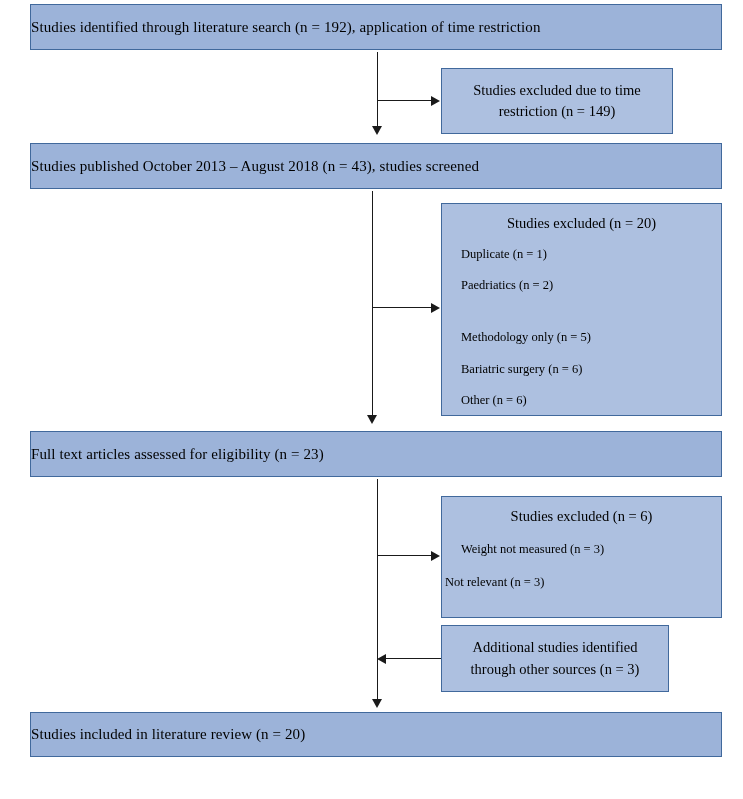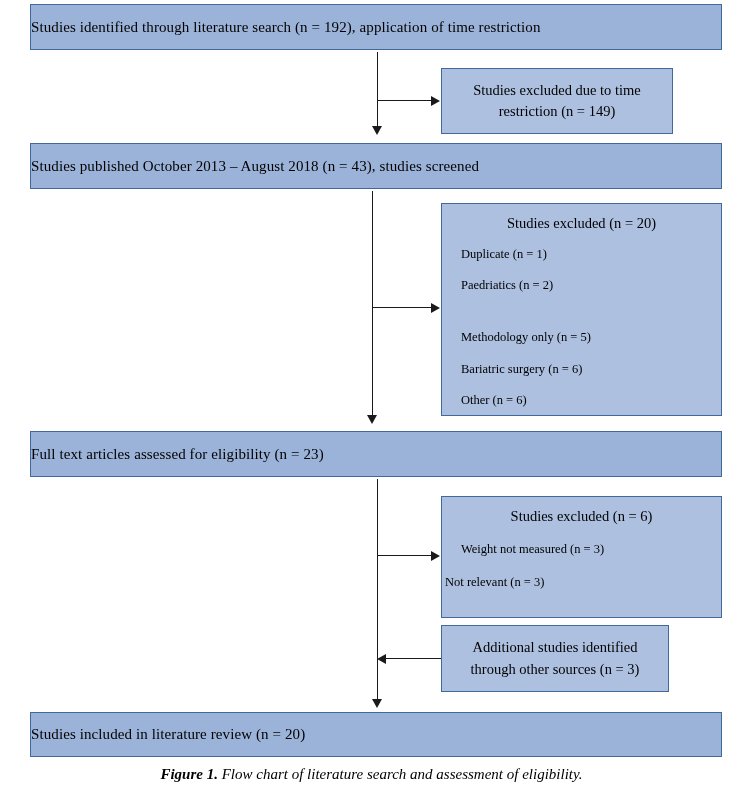--- a/index.html
+++ b/index.html
@@ -177,17 +177,14 @@
 
   <div class="box side" style="left:441px; top:625px; width:228px; height:67px; align-items:flex-end;">
     <span class="side-centered line">Additional studies identified</span>
     <span class="side-centered line">through other sources (n = 3)</span>
   </div>
 
   <div class="box main" style="left:30px; top:712px; width:692px; height:45px;">
     <span class="main-text line">Studies included in literature review (n = 20)</span>
   </div>
 
-  <div id="caption">
-    <span class="figlabel">Figure 1.</span><span> </span><span>Flow chart of literature search and assessment of eligibility.</span>
-  </div>
 
 </div>
 
 </body></html>

